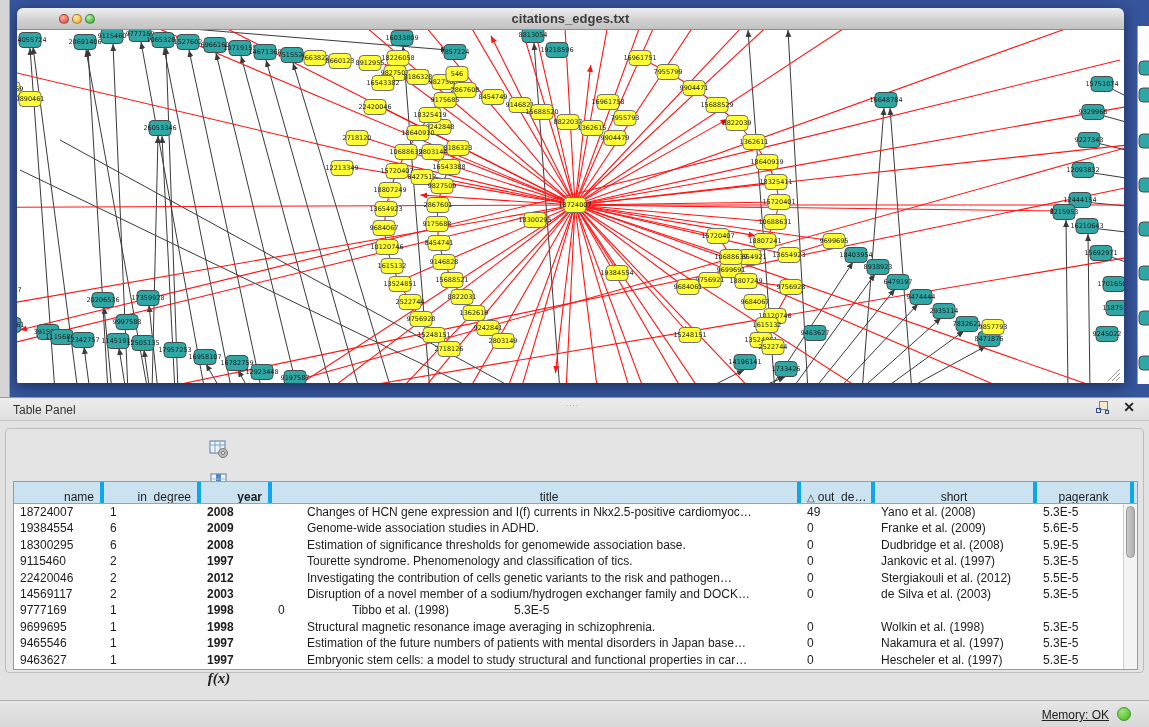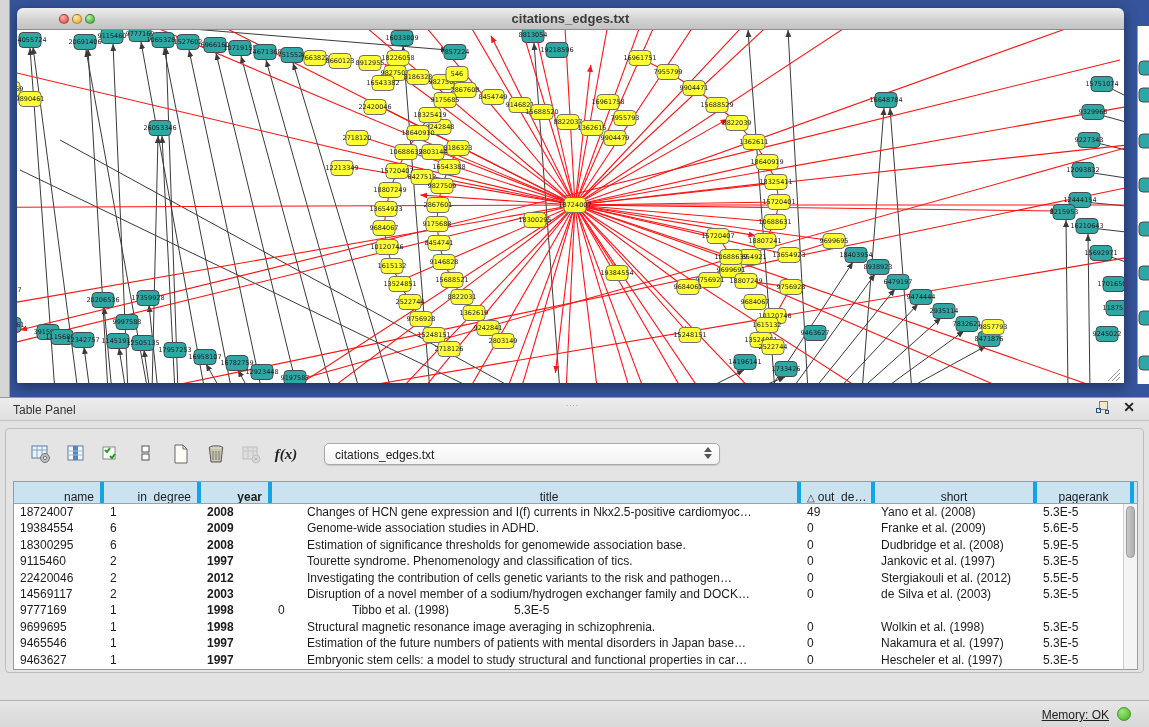--- a/index.html
+++ b/index.html
@@ -30,21 +30,21 @@
   .tp-grip { position:absolute; left:566px; top:1px; font-size:8px; color:#8a8a8a; letter-spacing:1px; }
   .tp-icons { position:absolute; right:14px; top:3px; display:flex; gap:14px; align-items:center; }
   .float-ic { position:relative; width:13px; height:13px; }
   .float-ic .sq1 { position:absolute; left:3px; top:0; width:9px; height:9px; border:1px solid #8a815c; background:#efe9d2; }
   .float-ic .sq2 { position:absolute; left:0; top:7px; width:5px; height:5px; border:1px solid #2d4f86; }
   .float-ic .sq3 { position:absolute; left:9px; top:9px; width:4px; height:4px; border:1px solid #2d4f86; }
   .close-ic { font-size:14px; font-weight:700; color:#222; line-height:13px; }
 
   .tp-body { position:absolute; left:5px; top:30px; width:1139px; height:245px; background:#E4E4E4;
              border:1px solid #BDBDBD; border-radius:4px; }
-  .toolbar { position:absolute; left:24px; top:10px; height:30px; display:flex; align-items:center; gap:13px; }
+  .toolbar { position:absolute; left:8px; top:10px; height:30px; display:flex; align-items:center; gap:13px;flex-direction:column; }
   .tool { width:22px; height:22px; display:flex; align-items:center; justify-content:center; }
   .fx { font-family:"Liberation Serif", serif; font-style:italic; font-size:15px; font-weight:700; color:#222; }
   .dropdown { position:relative; margin-left:14px; width:396px; height:22px; background:linear-gradient(#FFFFFF,#F2F2F2);
               border:1px solid #A9A9A9; border-radius:5px; box-shadow:0 1px 1px rgba(0,0,0,.12); }
   .dropdown .val { position:absolute; left:10px; top:4px; font-size:12px; color:#222; }
   .dd-arrows { position:absolute; right:7px; top:3px; display:flex; flex-direction:column; gap:2px; }
   .dd-arrows i { display:block; width:0; height:0; border-left:4px solid transparent; border-right:4px solid transparent; }
   .dd-arrows .up { border-bottom:5px solid #555; }
   .dd-arrows .dn { border-top:5px solid #555; }
 

